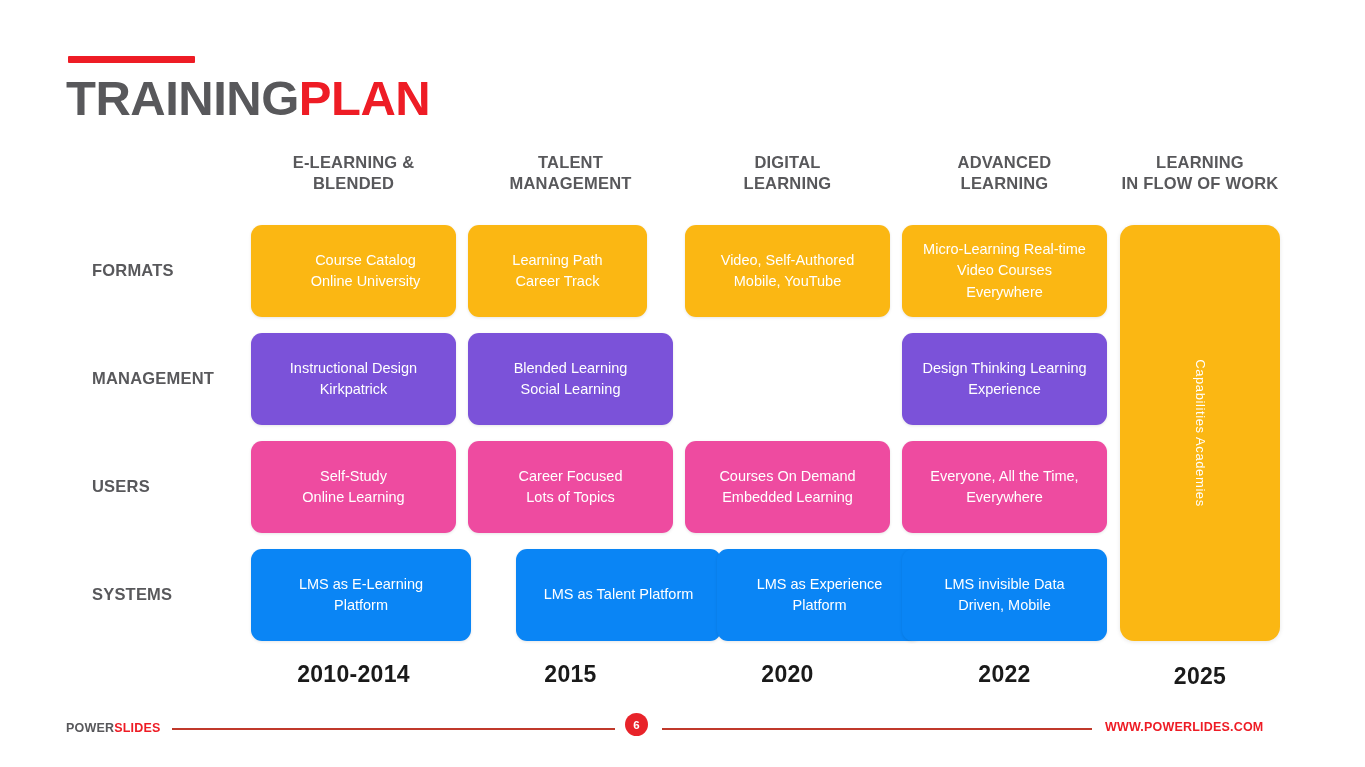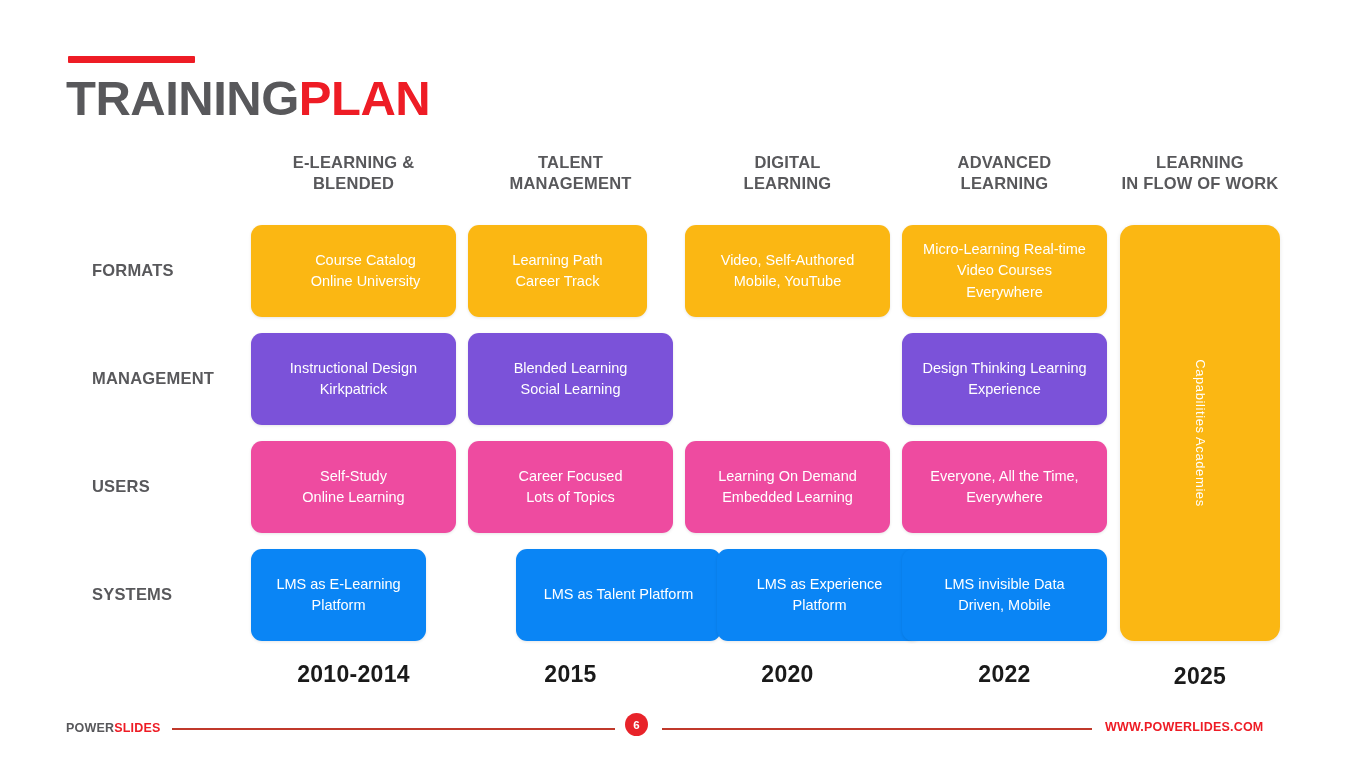--- a/index.html
+++ b/index.html
@@ -216,31 +216,31 @@
         </div>
       </div>
       <div class="card" style="left: 468px; top: 441px; width: 205px; height: 92px; background: rgb(238, 75, 160);">
         <div>
           <span>Career Focused</span>
           <span>Lots of Topics</span>
         </div>
       </div>
       <div class="card" style="left: 685px; top: 441px; width: 205px; height: 92px; background: rgb(238, 75, 160);">
         <div>
-          <span>Learning On Demand</span>
+          <span>Courses On Demand</span>
           <span>Embedded Learning</span>
         </div>
       </div>
       <div class="card" style="left: 902px; top: 441px; width: 205px; height: 92px; background: rgb(238, 75, 160);">
         <div>
           <span>Everyone, All the Time,</span>
           <span>Everywhere</span>
         </div>
       </div>
-      <div class="card" style="left: 251px; top: 549px; width: 175px; height: 92px; background: rgb(10, 133, 245);">
+      <div class="card" style="left: 251px; top: 549px; width: 220px; height: 92px; background: rgb(10, 133, 245);">
         <div>
           <span>LMS as E-Learning</span>
           <span>Platform</span>
         </div>
       </div>
       <div class="card" style="left: 468px; top: 549px; width: 205px; height: 92px; background: rgb(10, 133, 245); margin-left: 48px;">
         <div>
           <span>LMS as Talent Platform</span>
         </div>
       </div>

